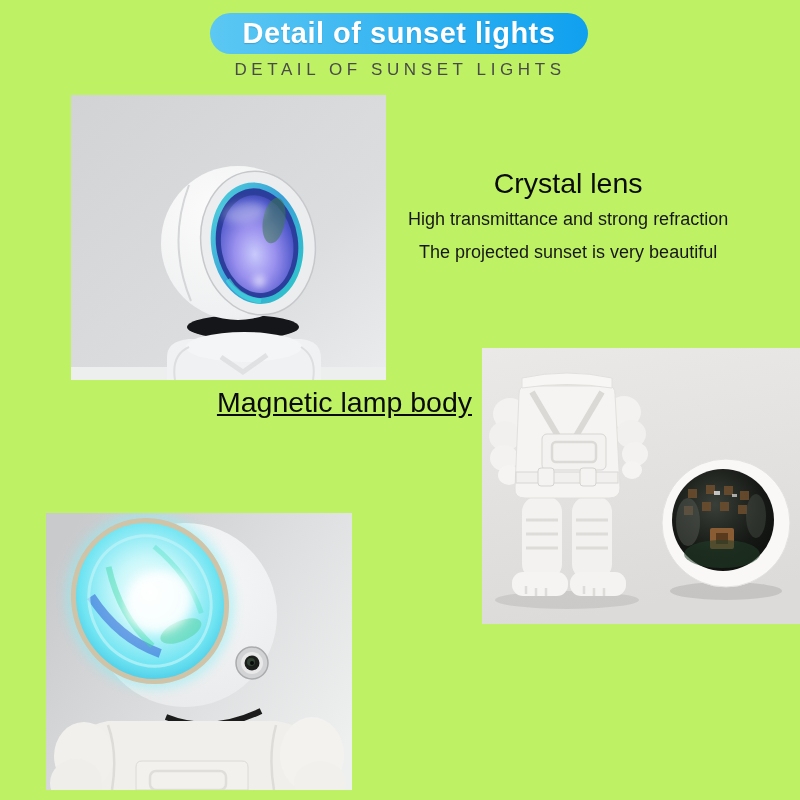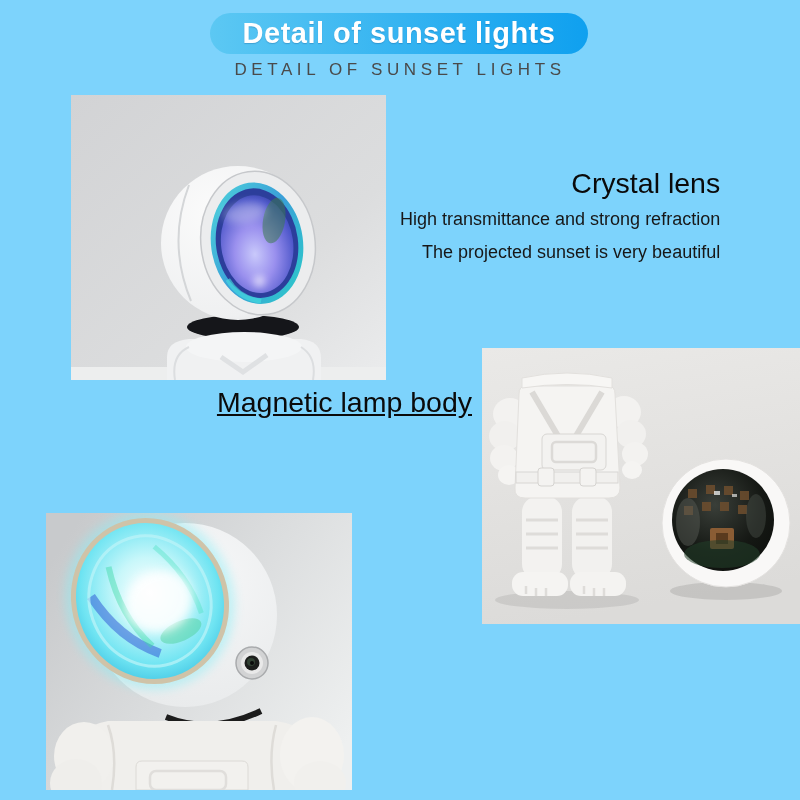--- a/index.html
+++ b/index.html
@@ -1,17 +1,17 @@
 <!DOCTYPE html>
 <html><head>
 <meta charset="utf-8">
 <style>
   html,body { margin:0; padding:0; background:#ffffff; }
   .page {
-    position:relative; width:800px; height:800px; background:#7dd3fc;
+    position:relative; width:800px; height:800px; background:#bef264;
     font-family:"Liberation Sans", sans-serif; overflow:hidden;
   }
   
   .banner {
     position:absolute; left:210px; top:13px; width:378px; height:41px;
     border-radius:22px; display:flex; align-items:center; justify-content:center;
     background:linear-gradient(90deg,#5cc8f3,#0fa0ef);
   }
   .banner-title {
     color:#ffffff; font-weight:bold; font-size:29px; letter-spacing:0.5px;
@@ -27,22 +27,22 @@
   .photo svg { display:block; }
   .photo-1 { left:71px; top:95px; }
   .photo-2 { left:482px; top:348px; }
   .photo-3 { left:46px; top:513px; }
   
   .sec { position:absolute; color:#171717; }
   .sec h2 {
     font-size:28.5px; line-height:33px; font-weight:500; color:#0a0a0a;
     margin:0; white-space:nowrap;
   }
-  .sec p { font-size:18px; line-height:20px; margin:0; white-space:nowrap; }
-  .sec-crystal { left:400px; top:167px; text-align:right; }
+  .sec p { font-size:18px; line-height:20px; margin:8px; white-space:nowrap; }
+  .sec-crystal { left:400px; top:167px; text-align:center; }
   .sec-crystal h2 { margin-bottom:9px; }
   .sec-crystal p  { margin-bottom:13px; }
   .sec-magnetic { right:328px; top:386px; text-align:right; }
   .sec-magnetic h2 { margin-bottom:6px;text-decoration:underline; }
   .sec-magnetic p  { margin-bottom:10px; }
   .sec-charging { left:367px; top:633px; text-align:left; }
   .sec-charging h2 { margin-bottom:8px; }
   .sec-charging p  { margin-bottom:17px; }
 </style>
 </head>

